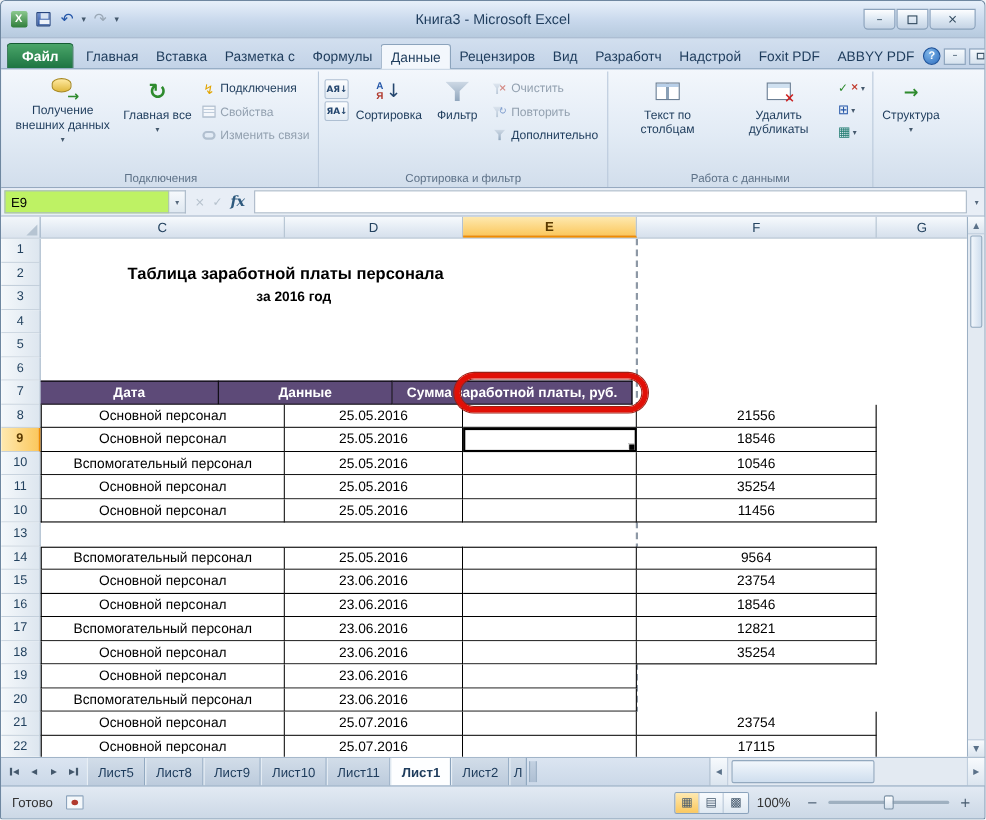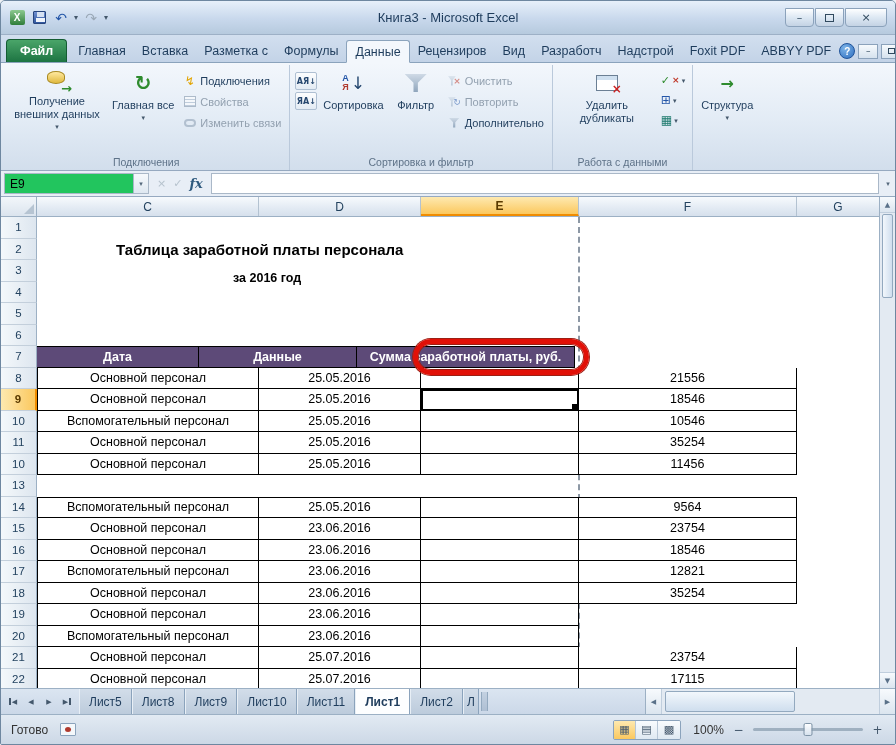--- a/index.html
+++ b/index.html
@@ -105,21 +105,21 @@
   .tool-ico { display:flex; align-items:center; gap:2px; height:18px; padding:0 2px; }
   .tool-ico .t1 { color:#2e8b2e; font-size:11px; font-weight:bold; font-family:"DejaVu Sans",sans-serif; }
   .tool-ico .t1.red { color:#c0392b; font-size:9px; }
   .tool-ico .t2 { color:#2456a8; font-size:12px; font-family:"DejaVu Sans",sans-serif; }
   .tool-ico .t3 { color:#1d7a6e; font-size:12px; font-family:"DejaVu Sans",sans-serif; }
   .i-outline { color:#2e8b2e; font-weight:bold; font-size:16px; font-family:"DejaVu Sans",sans-serif; }
 
   
   .formula-bar { height:26px; flex:0 0 26px; background:#e8eef6; border-bottom:1px solid #96a9c0;
                  display:flex; align-items:stretch; }
-  .name-box { width:130px; background:#22c55e; border:1px solid #aab8c8; margin:2px 0 2px 3px;
+  .name-box { width:150px; background:#bef264; border:1px solid #aab8c8; margin:2px 0 2px 3px;
               font-size:12px; color:#000; padding:0 5px; display:flex; align-items:center; }
   .name-caret { width:15px; background:linear-gradient(#f6f9fc,#dfe8f1); border:1px solid #aab8c8; border-left:none;
                 margin:2px 0; display:flex; align-items:center; justify-content:center; font-size:7px; color:#55687c;
                 font-family:"DejaVu Sans",sans-serif; }
   .fbar-btns { display:flex; align-items:center; gap:7px; padding:0 8px; }
   .dim { color:#b6c2cd; font-size:11px; font-family:"DejaVu Sans",sans-serif; }
   .fx { font-size:13px; font-style:italic; font-weight:bold; color:#2f5a7e; font-family:"DejaVu Serif",serif; }
   .formula-field { flex:1; background:#fff; border:1px solid #aab8c8; margin:2px 2px 2px 0; }
   .fbar-expand { width:14px; display:flex; align-items:center; justify-content:center; font-size:7px; color:#55687c;
                  font-family:"DejaVu Sans",sans-serif; }
@@ -146,21 +146,21 @@
   .row-h { width:36px; flex:0 0 36px; background:linear-gradient(90deg,#f4f8fb,#dde6ef);
            border-right:1px solid #9cb0c4; border-bottom:1px solid #c3cfdb;
            font-size:11.5px; color:#23425f; display:flex; align-items:center; justify-content:center; }
   .row-h.sel { background:linear-gradient(90deg,#fee9b0,#fbc85e); border-right:2px solid #f08c00;
                font-weight:bold; color:#5a3a00; }
   .cell-span { flex:1; position:relative; }
   .cell-g { flex:1; }
   .sheet-title { position:absolute; left:79px; top:0; line-height:21.5px; font-weight:bold; font-size:15px;
                  white-space:nowrap; color:#000; }
   .sheet-subtitle { position:absolute; left:196px; top:0; line-height:21.5px; font-weight:bold; font-size:12.5px;
-                    white-space:nowrap; color:#000;margin-top:8px; }
+                    white-space:nowrap; color:#000; }
   .tcell { position:relative; z-index:1; background:#fff; display:flex; align-items:center; justify-content:center;
            font-size:12.5px; color:#000; white-space:nowrap; overflow:hidden;
            border-right:1px solid #000; border-bottom:1px solid #000; }
   .tcell.bl { border-left:1px solid #000; }
   .tcell.bt { border-top:1px solid #000; }
   .col-c { width:222px; flex:0 0 222px; } .col-d { width:162px; flex:0 0 162px; }
   .col-e { width:158px; flex:0 0 158px; } .col-f { width:218px; flex:0 0 218px; }
   .th { background:#5d4a78; color:#fff; font-weight:bold; }
   .selc { border:2px solid #000 !important; z-index:3; }
   .selc::after { content:""; position:absolute; right:-1px; bottom:-1px; width:5px; height:5px;
@@ -213,21 +213,21 @@
                 position:relative; border-radius:1px; }
   .macro-icon::after { content:""; position:absolute; left:4px; top:3px; width:6px; height:5px;
                        border-radius:50%; background:#b03a2e; }
   .status-right { margin-left:auto; display:flex; align-items:center; gap:7px; padding-right:10px; }
   .view-btns { display:flex; border:1px solid #8ba3bc; border-radius:2px; overflow:hidden; }
   .view-btn { width:22px; height:18px; display:flex; align-items:center; justify-content:center;
               font-size:11px; color:#44586c; background:linear-gradient(#f8fbfe,#dfe9f2);
               border-right:1px solid #b7c6d6; font-family:"DejaVu Sans",sans-serif; }
   .view-btn:last-child { border-right:none; }
   .view-btn.active { background:linear-gradient(#fee9b0,#fbc85e); }
-  .zoom-label { min-width:36px; text-align:right; }
+  .zoom-label { min-width:36px; }
   .zoom-btn { width:15px; height:15px; display:flex; align-items:center; justify-content:center;
               font-size:12px; color:#44586c; font-family:"DejaVu Sans",sans-serif; }
   .zoom-track { width:110px; height:3px; background:#9fb0c0; position:relative; border-radius:2px; }
   .zoom-notch { position:absolute; left:50%; top:-4px; width:1px; height:11px; background:#7e93a6; }
   .zoom-thumb { position:absolute; left:50%; top:-5px; transform:translateX(-50%); width:9px; height:13px;
                 background:linear-gradient(#fdfeff,#d7e2ee); border:1px solid #7e93a6; border-radius:2px; }
 </style>
 </head>
 <body>
 
@@ -377,20 +377,26 @@
           </div>
         </div>
       </div>
       <div class="group-label">Сортировка и фильтр</div>
     </div>
 
     <div class="group">
       <div class="group-body">
         <div class="big-btn">
           <span class="bb-icon">
+              <span class="i-ttc"></span>
+            </span>
+          <span class="bb-label">Текст по столбцам</span>
+        </div>
+        <div class="big-btn">
+          <span class="bb-icon">
               <span class="i-rd">
                 <span class="rd-x">×</span>
               </span>
             </span>
           <span class="bb-label">Удалить дубликаты</span>
         </div>
         <div class="small-col">
           <div class="tool-ico">
             <span class="t1">✓</span>
               <span class="t1 red">×</span>

